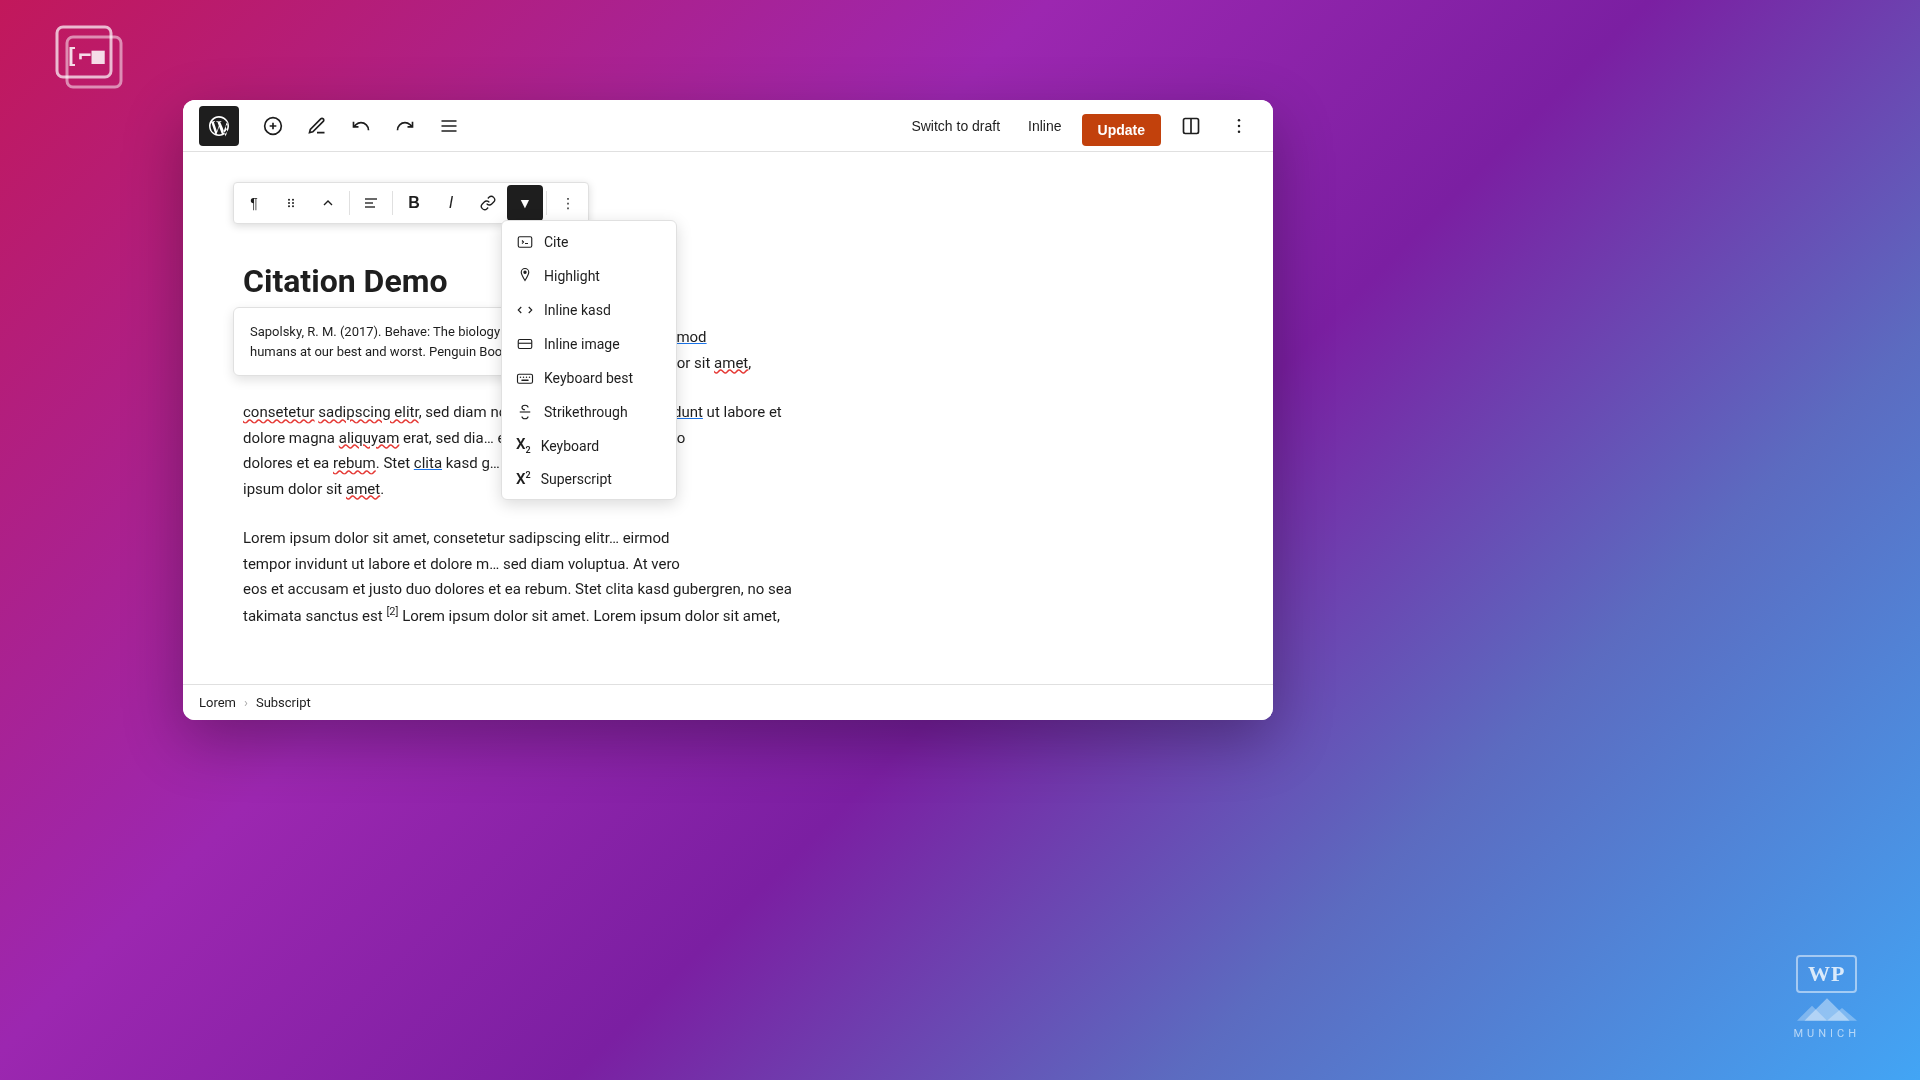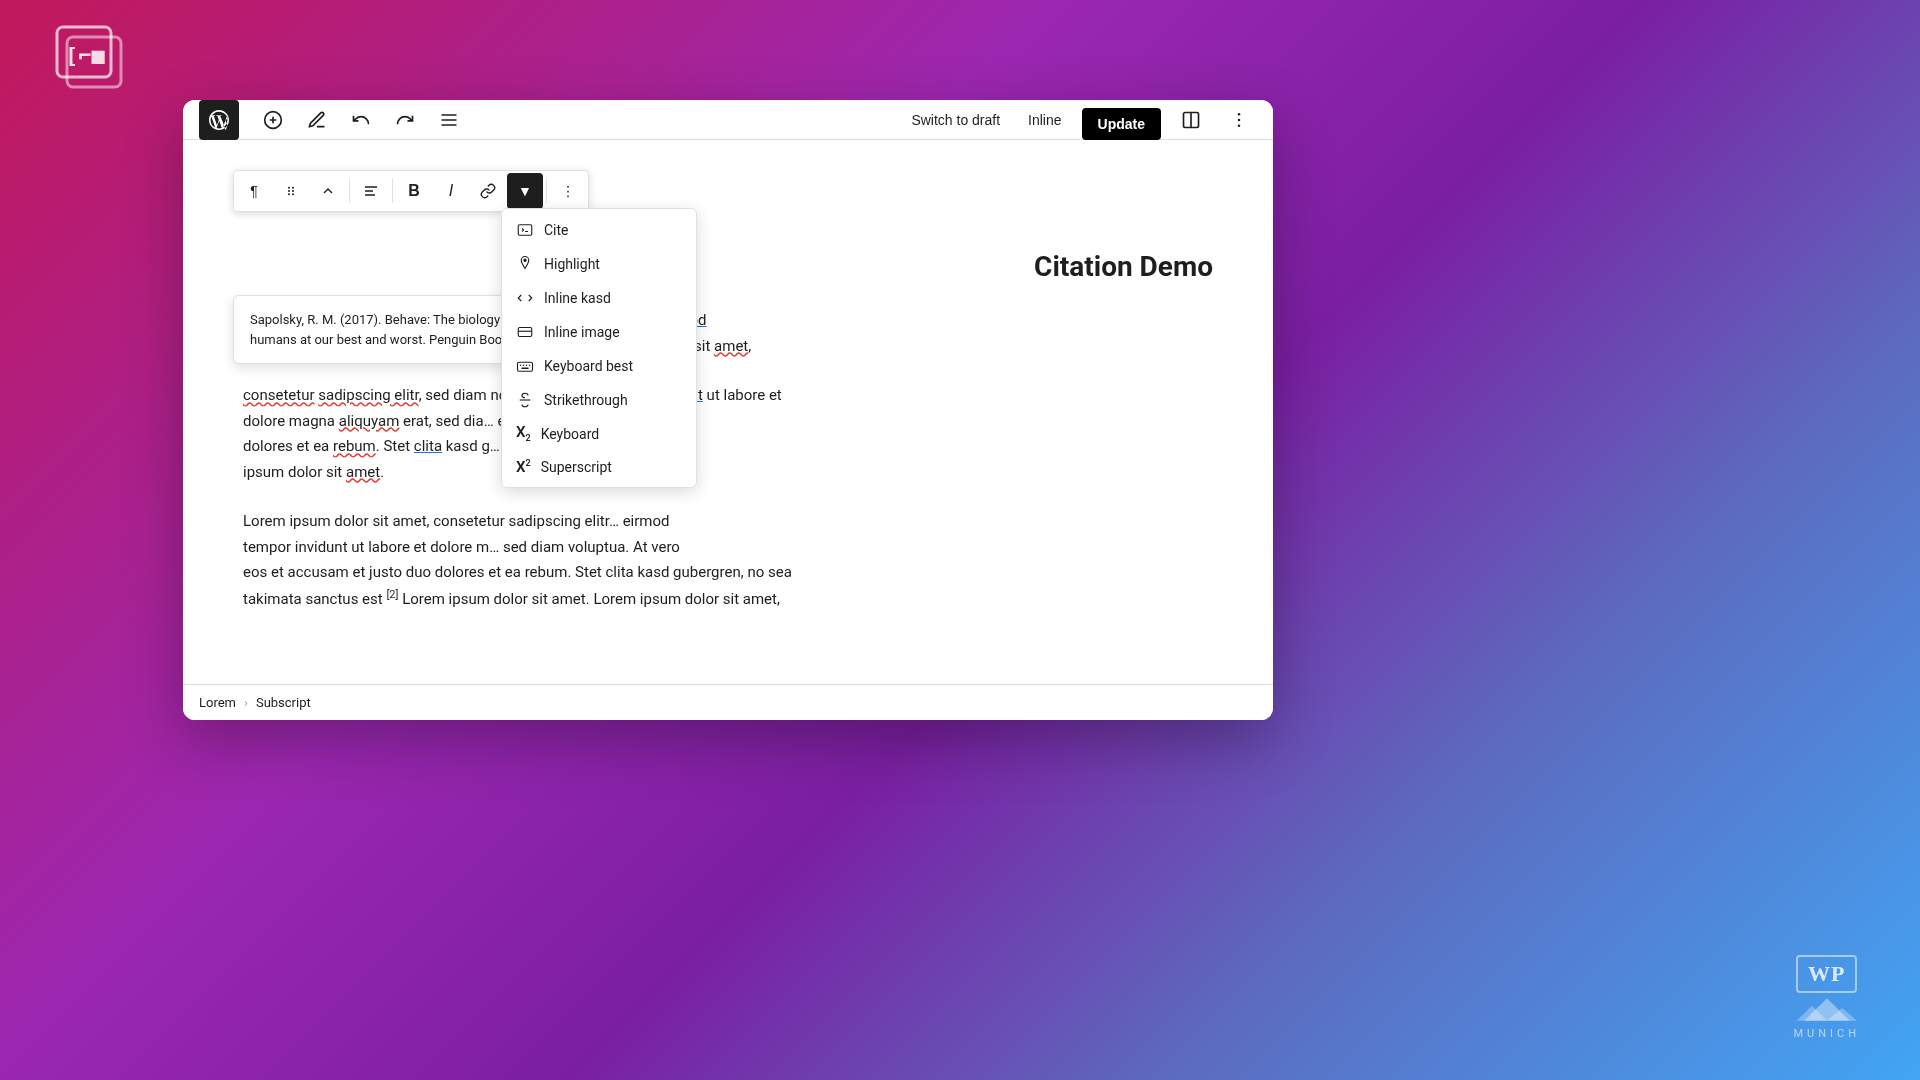--- a/index.html
+++ b/index.html
@@ -41,21 +41,21 @@
       display: flex;
       flex-direction: column;
       overflow: hidden;
     }
 
     
     .top-bar {
       display: flex;
       align-items: center;
       padding: 0 16px;
-      height: 40px;
+      height: 52px;
       border-bottom: 1px solid #e0e0e0;
       background: #fff;
       flex-shrink: 0;
       gap: 8px;
     }
     .wp-icon-btn {
       width: 40px;
       height: 40px;
       background: #1e1e1e;
       border-radius: 4px;
@@ -99,21 +99,21 @@
     }
     .preview-btn {
       background: none;
       border: none;
       font-size: 14px;
       color: #1e1e1e;
       cursor: pointer;
       padding: 6px 8px;
     }
     .update-btn {
-      background: #000000;
+      background: #c2410c;
       color: #fff;
       border: none;
       border-radius: 4px;
       padding: 8px 16px;
       font-size: 14px;
       font-weight: 600;
       cursor: pointer;
       margin-top: 8px;
     }
     .icon-btn-plain {
@@ -223,21 +223,21 @@
 
     
     .dropdown-menu {
       position: absolute;
       top: 70px;
       left: 295px;
       background: #fff;
       border: 1px solid #e0e0e0;
       border-radius: 6px;
       box-shadow: 0 4px 16px rgba(0,0,0,0.15);
-      width: 196px;
+      width: 176px;
       padding: 4px 0;
       z-index: 30;
     }
     .dropdown-item {
       display: flex;
       align-items: center;
       gap: 10px;
       padding: 8px 14px;
       font-size: 14px;
       color: #1e1e1e;
@@ -386,21 +386,21 @@
           <path d="M10 13a5 5 0 007.54.54l3-3a5 5 0 00-7.07-7.07l-1.72 1.71"></path>
           <path d="M14 11a5 5 0 00-7.54-.54l-3 3a5 5 0 007.07 7.07l1.71-1.71"></path>
         </svg>
       </button>
       <button class="block-toolbar-btn active" title="More">▼</button>
       <div class="block-toolbar-divider"></div>
       <button class="block-toolbar-btn" title="Options">⋮</button>
     </div>
 
     <div style="margin-top: 70px;">
-      <div class="page-title" style="font-size:28px; font-weight:700; color:#1e1e1e;text-align:right;">Citation Demo</div>
+      <div class="page-title" style="font-size:32px; font-weight:700; color:#1e1e1e;">Citation Demo</div>
     </div>
 
     <div class="citation-tooltip" style="position:absolute; top:155px; left:50px;">
       <span style="font-size:13px; color:#1e1e1e; line-height:1.5;">Sapolsky, R. M. (2017). Behave: The biology of humans at our best and worst. Penguin Books.</span>
       <span class="edit-icon">
         <svg viewBox="0 0 24 24" fill="none" stroke="#0073aa" stroke-width="2" width="18" height="18">
           <path d="M12 20h9"></path>
           <path d="M16.5 3.5a2.121 2.121 0 013 3L7 19l-4 1 1-4L16.5 3.5z"></path>
         </svg>
       </span>

